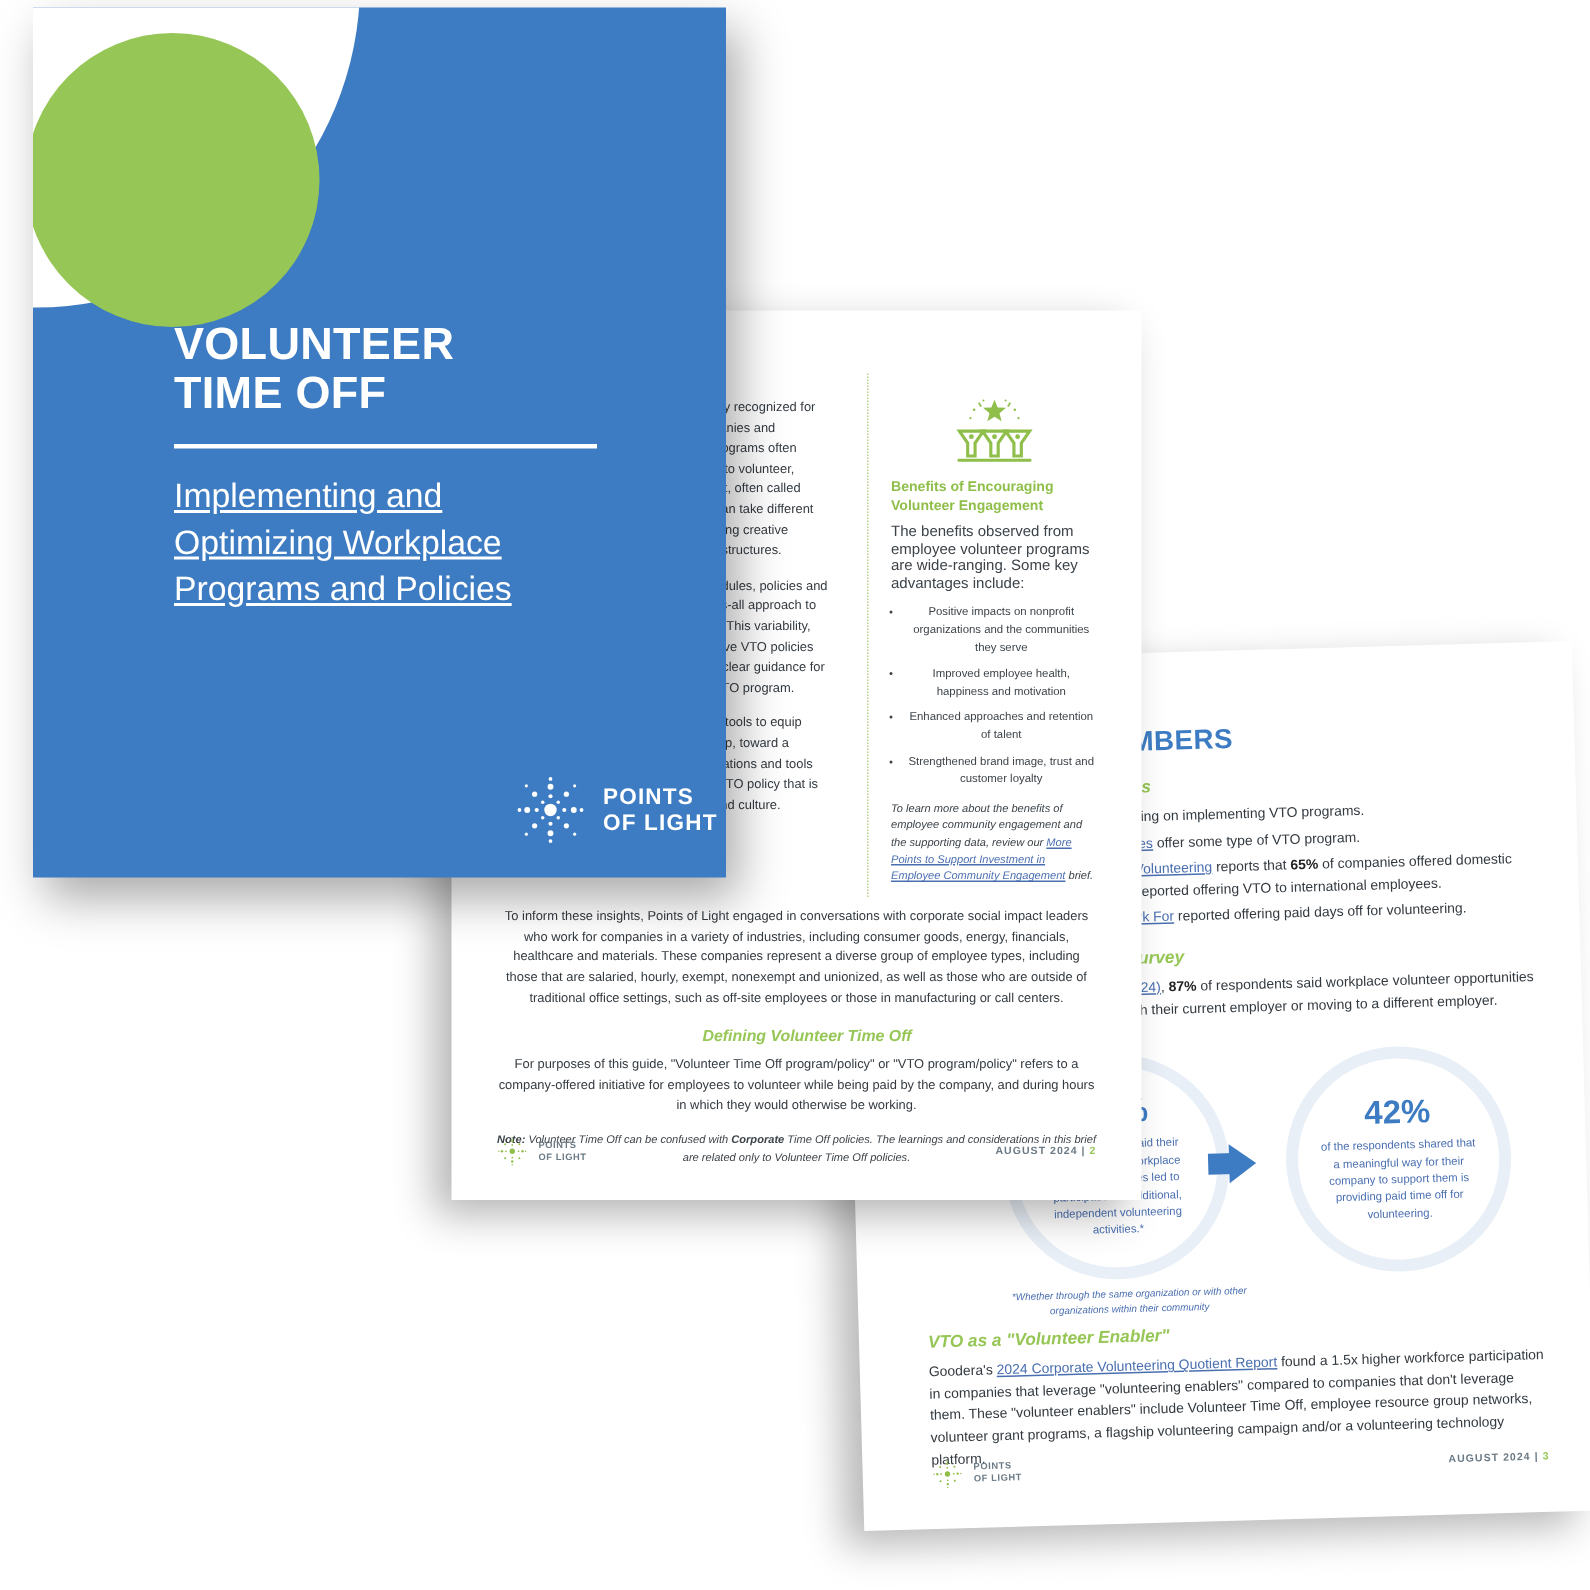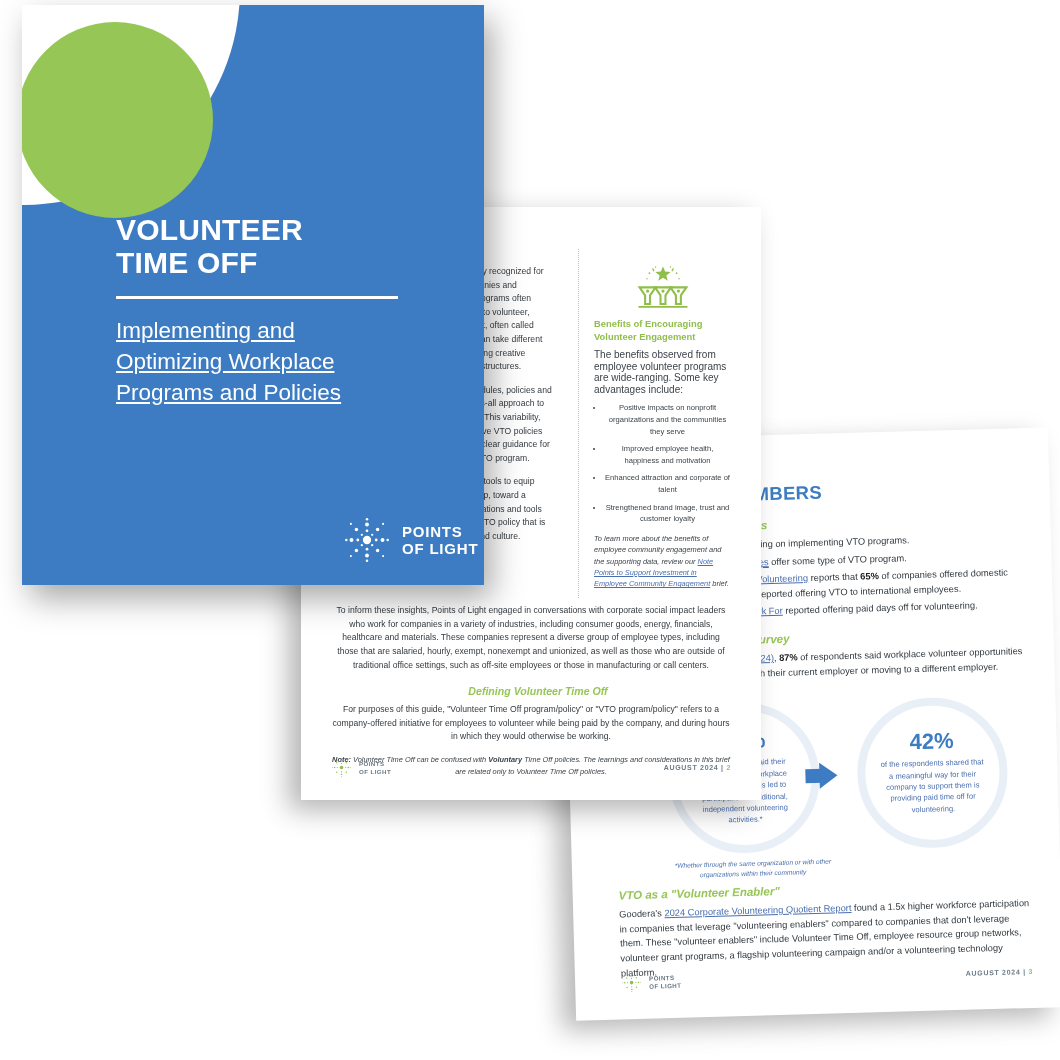--- a/index.html
+++ b/index.html
@@ -278,38 +278,38 @@
           <div class="side-h">
             <span>Benefits of Encouraging</span><br>
             <span>Volunteer Engagement</span>
           </div>
 
           <p class="side-p">The benefits observed from employee volunteer programs are wide-ranging. Some key advantages include:</p>
 
           <ul class="side-ul">
             <li>Positive impacts on nonprofit organizations and the communities they serve</li>
             <li>Improved employee health, happiness and motivation</li>
-            <li>Enhanced attraction and corporate of talent</li>
+            <li>Enhanced approaches and retention of talent</li>
             <li>Strengthened brand image, trust and customer loyalty</li>
           </ul>
 
           <p class="side-ital">
-            <span>To learn more about the benefits of employee community engagement and the supporting data, review our </span><span class="lnk">Note Points to Support Investment in Employee Community Engagement</span><span> brief.</span>
+            <span>To learn more about the benefits of employee community engagement and the supporting data, review our </span><span class="lnk">More Points to Support Investment in Employee Community Engagement</span><span> brief.</span>
           </p>
         </div>
       </div>
 
       <div class="pm-full">
         <p class="pm-p">To inform these insights, Points of Light engaged in conversations with corporate social impact leaders who work for companies in a variety of industries, including consumer goods, energy, financials, healthcare and materials. These companies represent a diverse group of employee types, including those that are salaried, hourly, exempt, nonexempt and unionized, as well as those who are outside of traditional office settings, such as off-site employees or those in manufacturing or call centers.</p>
 
         <div class="pm-h2">Defining Volunteer Time Off</div>
         <p class="pm-p">For purposes of this guide, "Volunteer Time Off program/policy" or "VTO program/policy" refers to a company-offered initiative for employees to volunteer while being paid by the company, and during hours in which they would otherwise be working.</p>
 
         <p class="pm-note">
-          <b>Note:</b><span> Volunteer Time Off can be confused with </span><b>Voluntary</b><span> Time Off policies. The learnings and considerations in this brief are related only to Volunteer Time Off policies.</span>
+          <b>Note:</b><span> Volunteer Time Off can be confused with </span><b>Corporate</b><span> Time Off policies. The learnings and considerations in this brief are related only to Volunteer Time Off policies.</span>
         </p>
       </div>
     </div>
 
     <div class="pm-foot">
       <div class="pl-logo">
         <span class="mark">
           <svg viewBox="0 0 40 40" width="21" height="21" aria-hidden="true">
             <g fill="#8fbf4a">
               <circle cx="20" cy="20" r="3.4"></circle>

